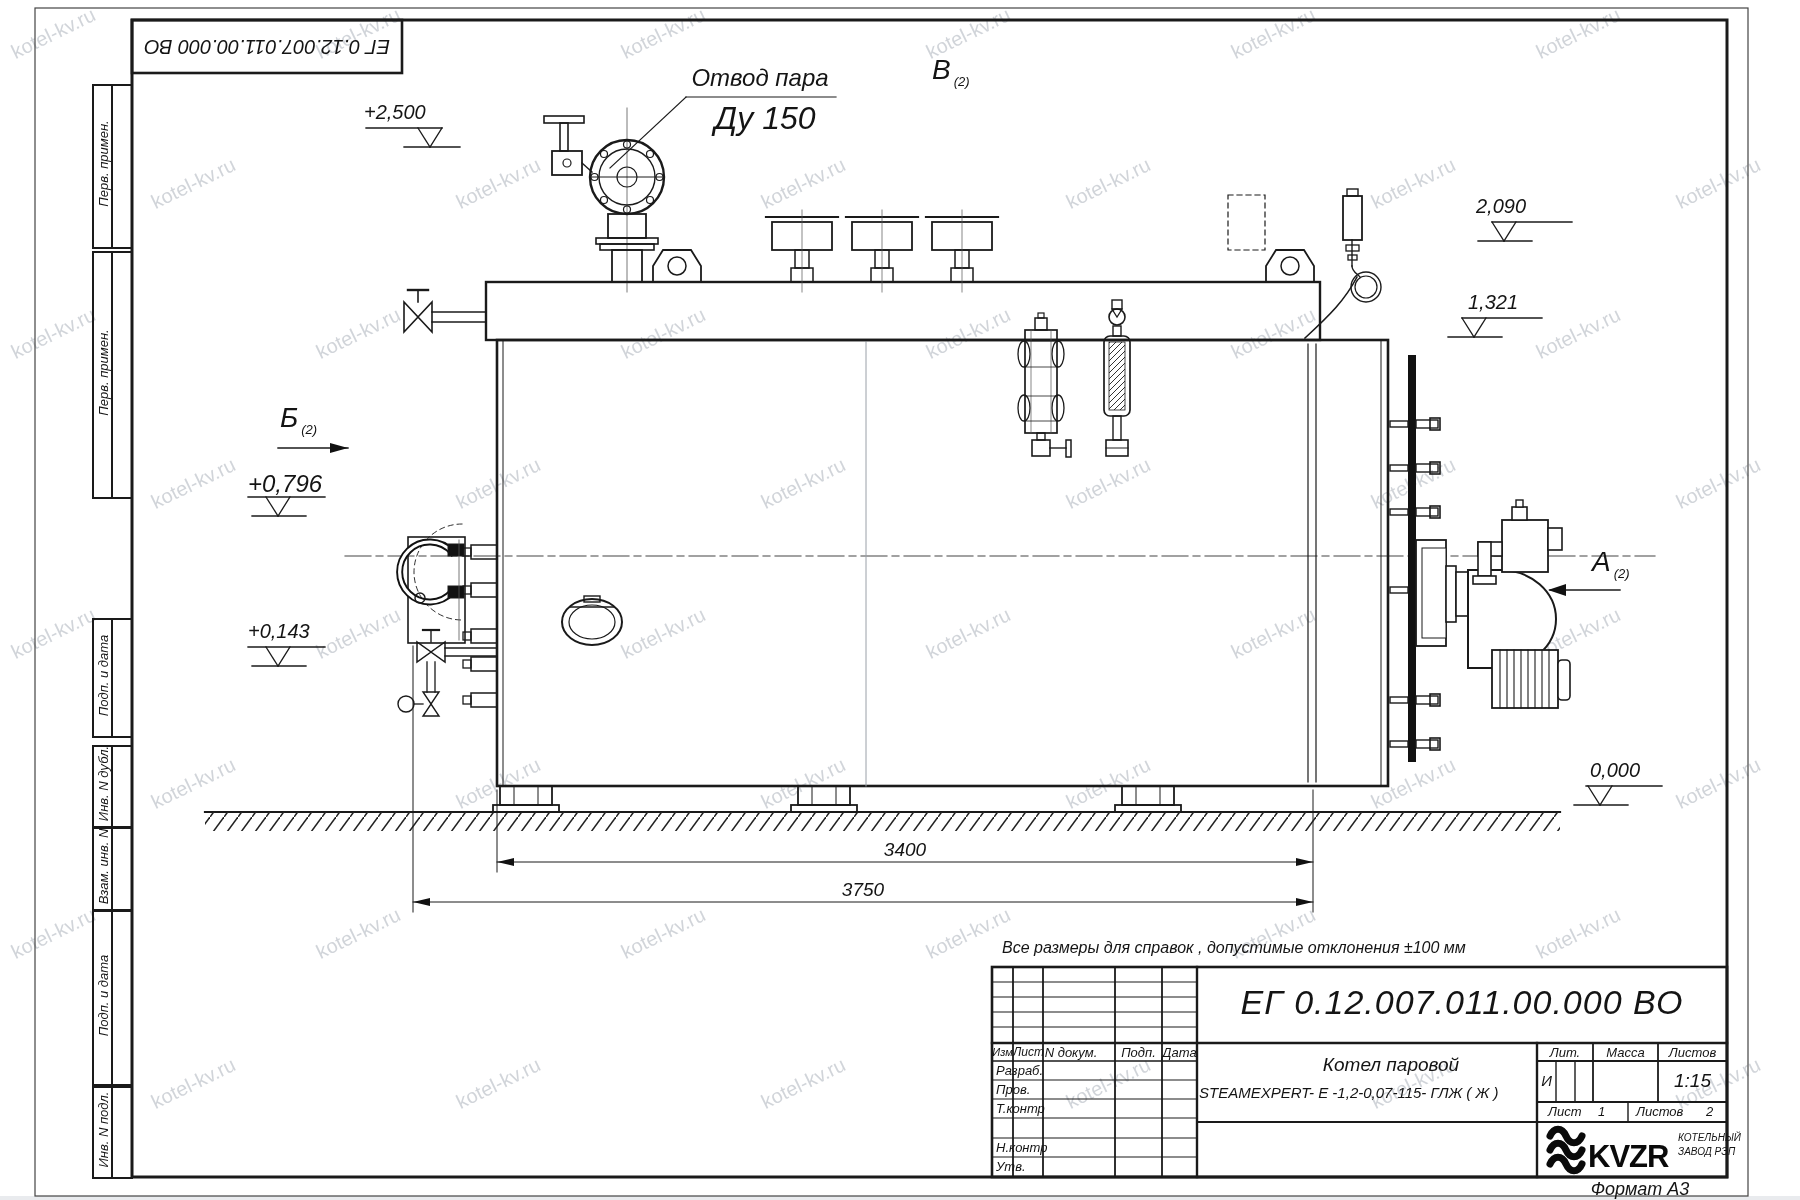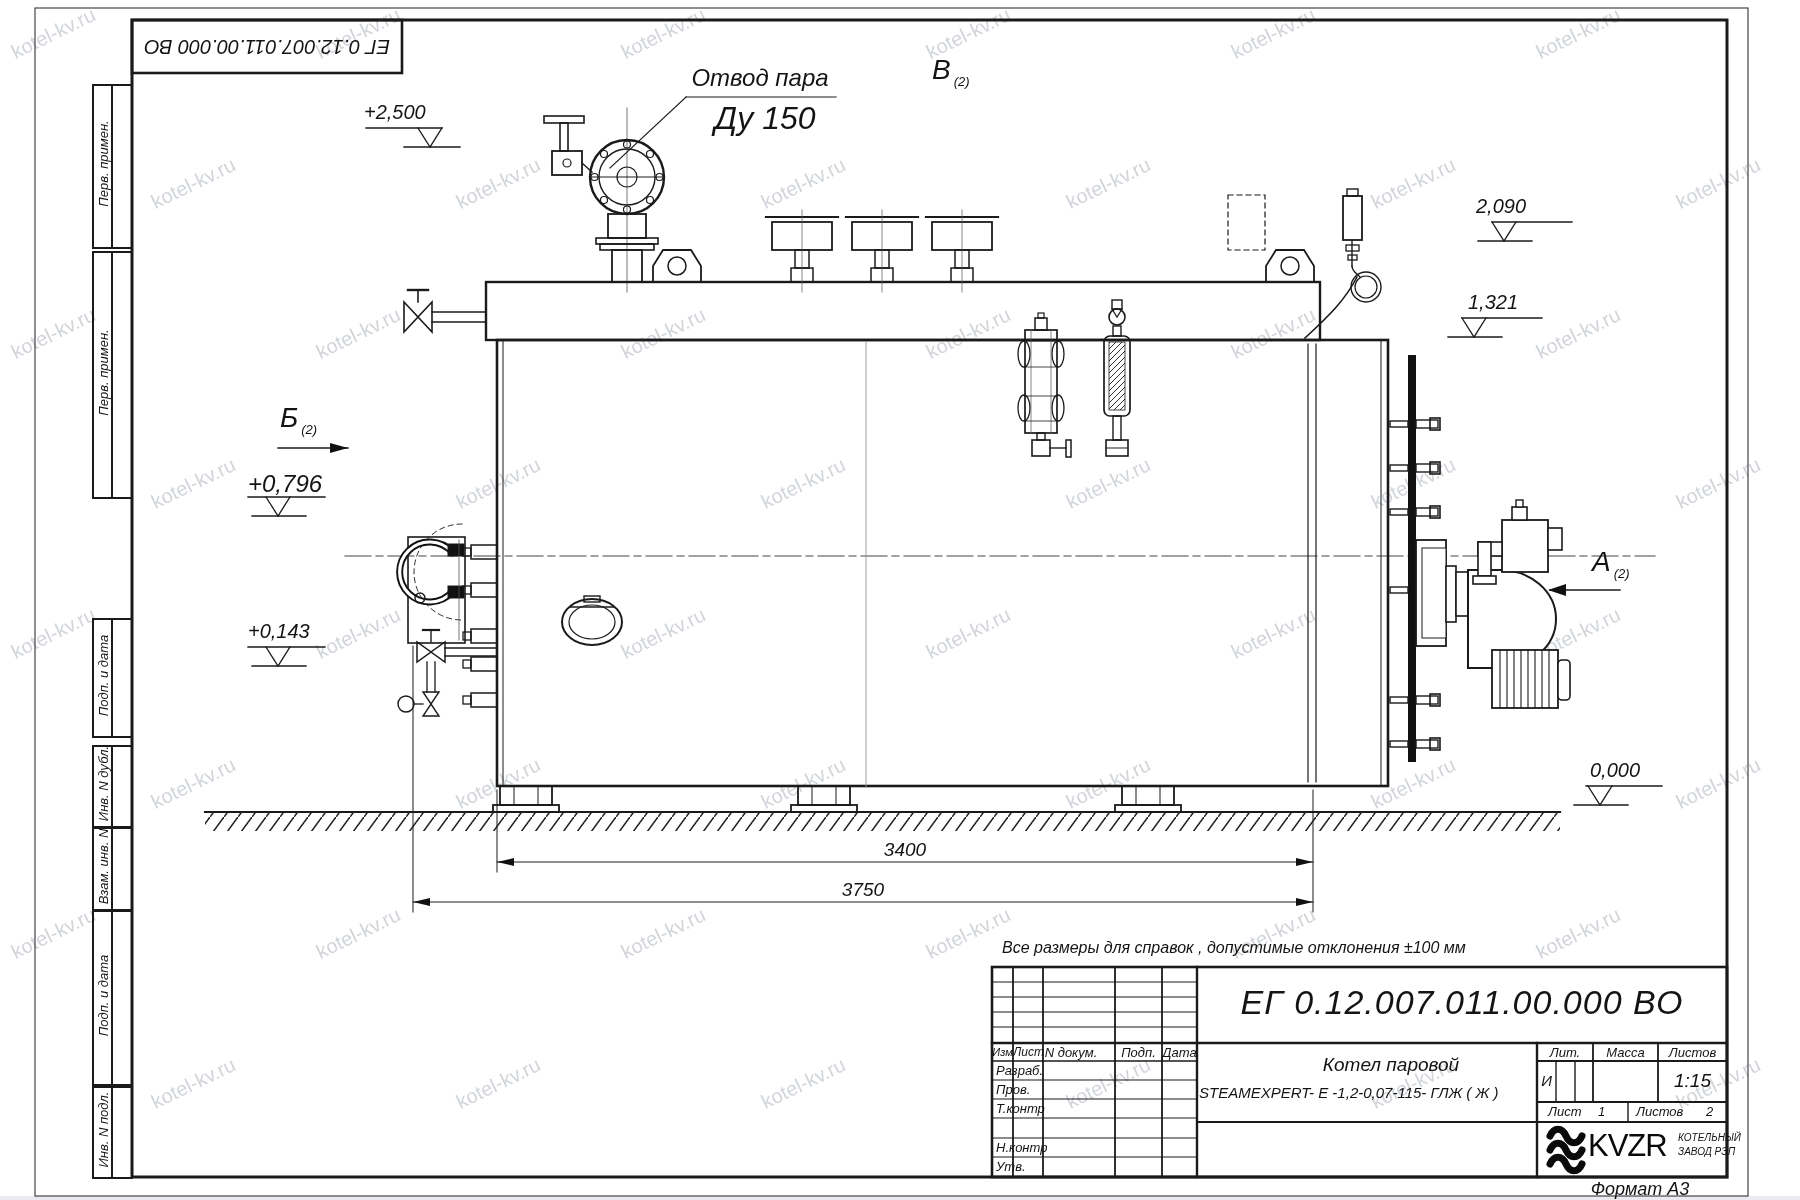--- a/index.html
+++ b/index.html
@@ -9,21 +9,21 @@
   .wm{position:absolute;color:#9aa2ad;opacity:.45;font-size:20px;white-space:nowrap;
       transform:rotate(-26deg);font-family:"Liberation Sans",sans-serif;}
   #linework{position:absolute;left:0;top:0;z-index:1;}
   .t{position:absolute;z-index:2;color:#141414;white-space:nowrap;
      font-family:"Liberation Sans",sans-serif;font-style:italic;}
   .c{text-align:center;}
   .vert{transform:rotate(-90deg);transform-origin:center center;text-align:center;}
   .viewlbl{font-size:28px;}
   .viewlbl .sub{font-size:13px;position:relative;top:7px;left:3px;}
   .mirror{transform:rotate(180deg);display:flex;align-items:center;justify-content:center;}
-  .logo-kvzr{font-weight:400;font-size:31px;letter-spacing:-1px;font-style:normal;color:#0a0a0a;}
+  .logo-kvzr{font-weight:700;font-size:31px;letter-spacing:-1px;font-style:normal;color:#0a0a0a;margin-top:11px;}
   .bottom-strip{position:absolute;left:0;top:1196px;width:1800px;height:4px;background:#e9ebee;z-index:0;}
 </style>
 </head>
 <body>
 
 <div id="wm-layer">
     <div class="wm" style="left: 8px; top: 22px;">kotel-kv.ru</div>
     <div class="wm" style="left: 313px; top: 22px;">kotel-kv.ru</div>
     <div class="wm" style="left: 618px; top: 22px;">kotel-kv.ru</div>
     <div class="wm" style="left: 923px; top: 22px;">kotel-kv.ru</div>

